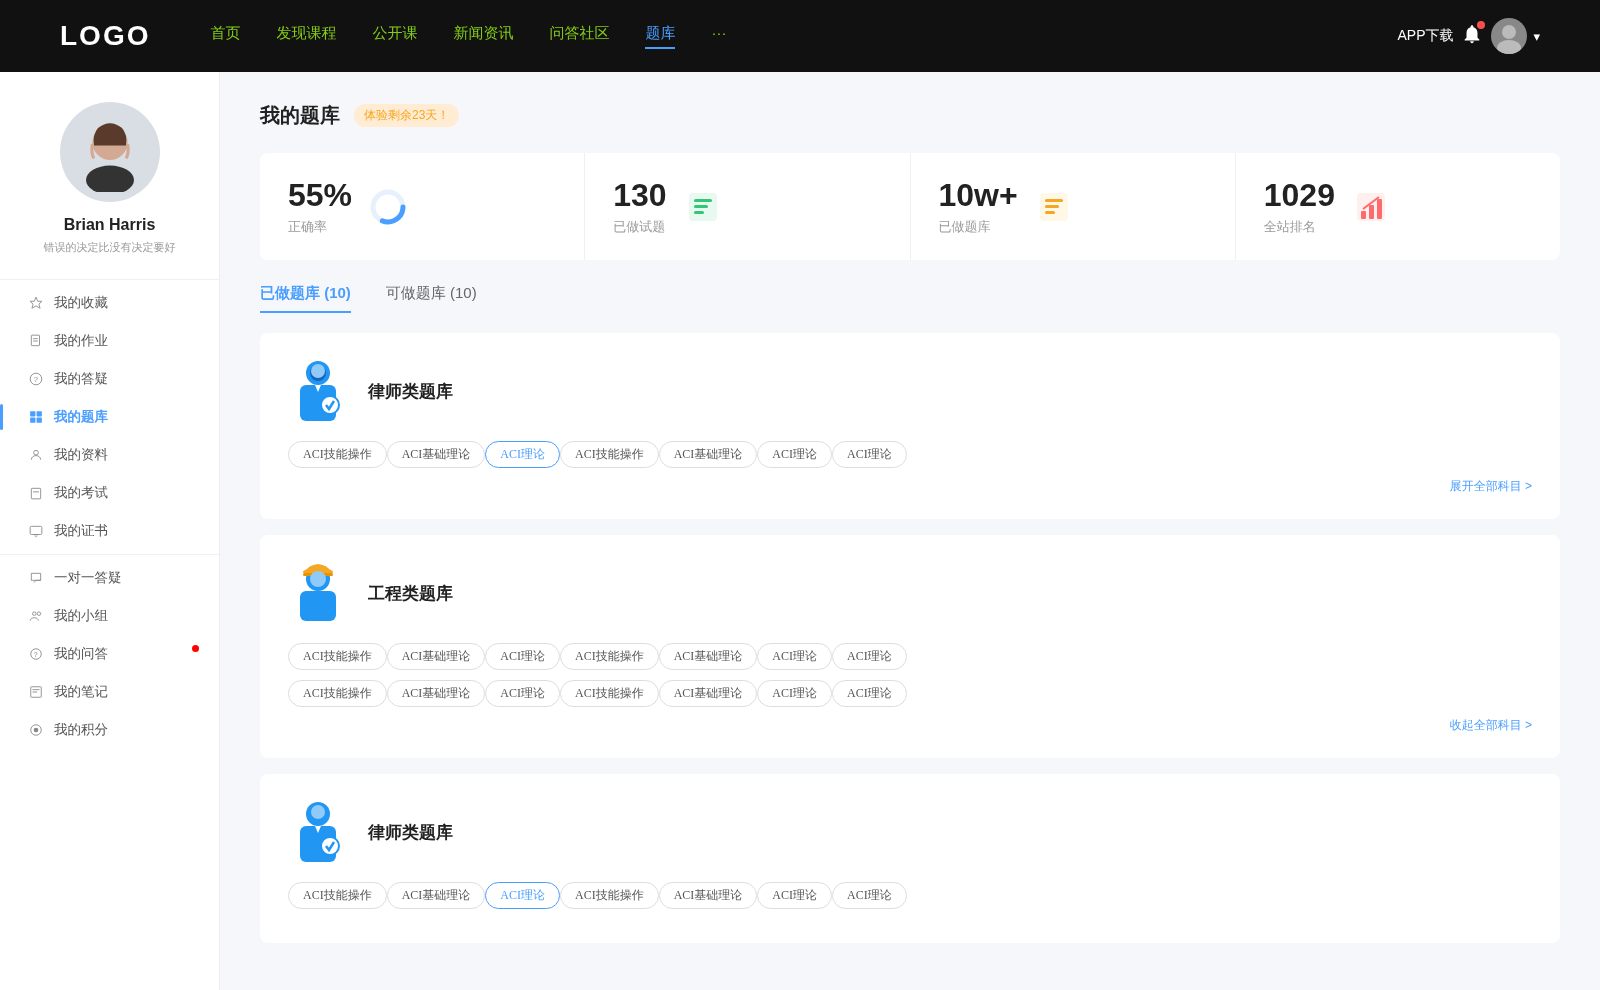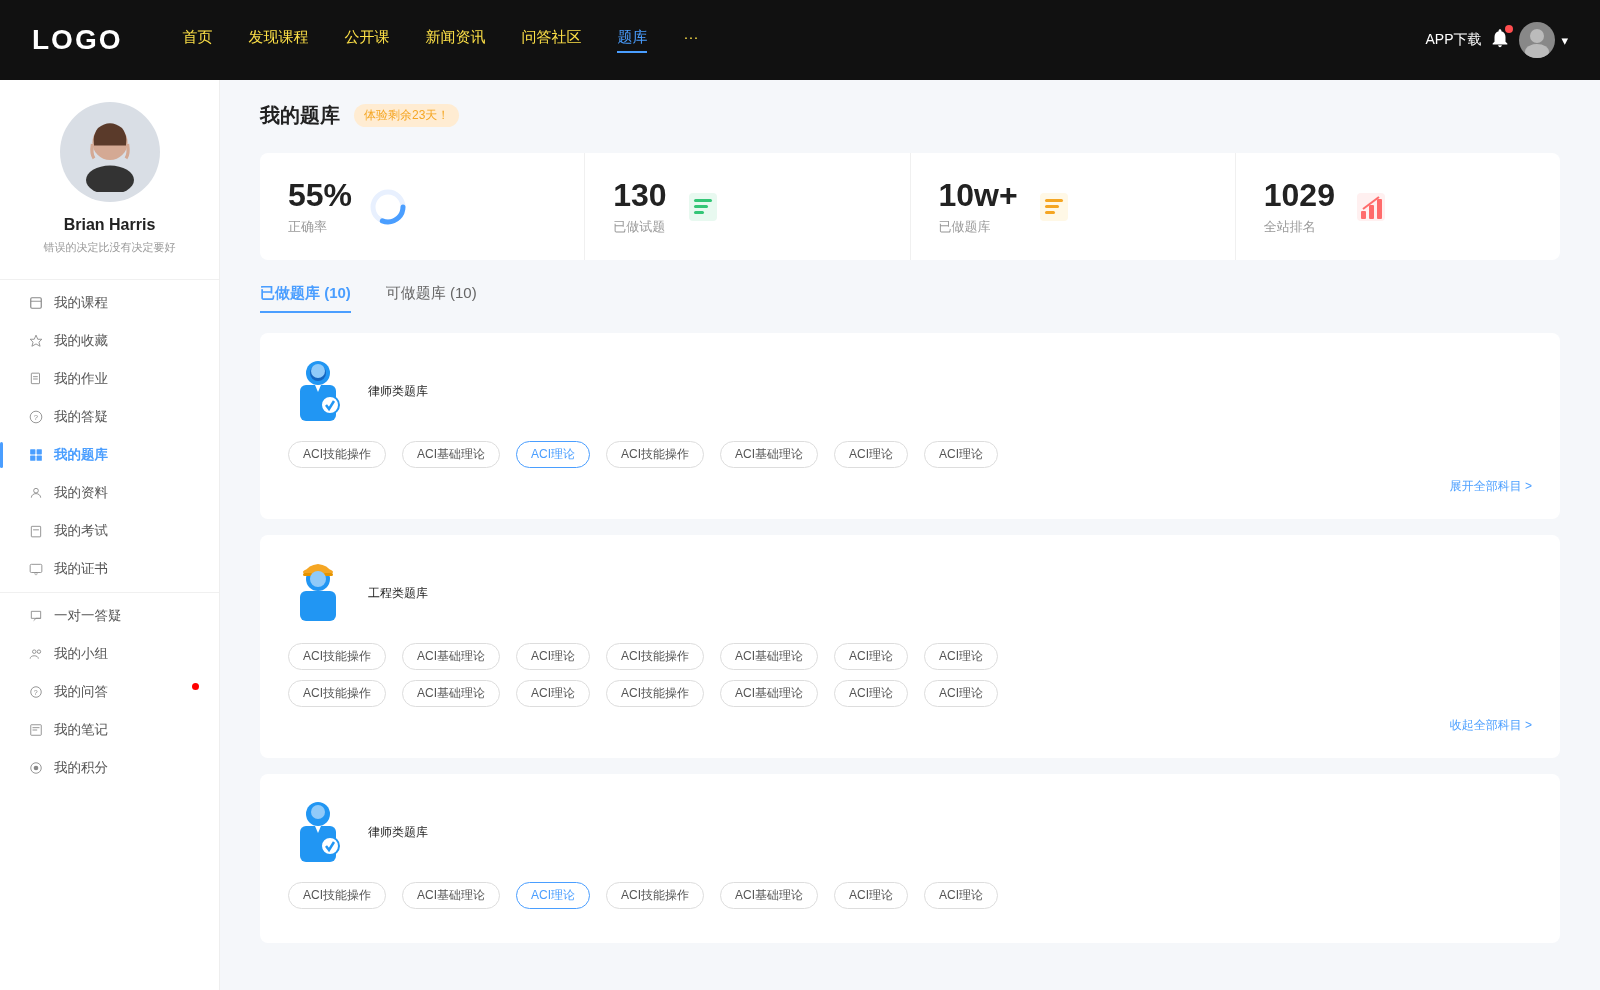--- a/index.html
+++ b/index.html
@@ -1,42 +1,42 @@
 <!DOCTYPE html>
 <html><head>
   <meta charset="utf-8">
   <style>
     * { box-sizing: border-box; margin: 0; padding: 0; }
     body { font-family: -apple-system, BlinkMacSystemFont, "PingFang SC", "Microsoft YaHei", sans-serif; background: #f0f2f5; min-height: 990px; }
 
     
     .navbar {
       background: #111;
-      height: 80px;
-      display: flex;
-      align-items: center;
-      padding: 0 32px;
+      height: 72px;
+      display: flex;
+      align-items: center;
+      padding: 0 60px;
       position: fixed;
       top: 0; left: 0; right: 0;
       z-index: 100;
     }
     .navbar-logo {
       font-size: 28px;
       font-weight: 900;
       color: #fff;
       margin-right: 60px;
       letter-spacing: 2px;
     }
     .navbar-nav {
       display: flex;
       gap: 36px;
       flex: 1;
     }
     .navbar-nav a {
-      color: #fde047;
+      color: #84cc16;
       text-decoration: none;
       font-size: 15px;
       cursor: pointer;
     }
     .navbar-nav a.active {
       color: #4a9eff;
       border-bottom: 2px solid #4a9eff;
       padding-bottom: 4px;
     }
     .navbar-right {
@@ -246,29 +246,30 @@
       display: flex;
       align-items: center;
       gap: 20px;
       margin-bottom: 16px;
     }
     .qbank-icon {
       width: 60px; height: 68px;
       display: flex; align-items: center; justify-content: center;
     }
     .qbank-title {
-      font-size: 12px;
-      font-weight: 400;
+      font-size: 17px;
+      font-weight: 700;
       color: #222;
     }
     .tags-row {
       display: flex;
       flex-wrap: wrap;
-      gap: 16px;
+      gap: 0;
       margin-bottom: 10px;
+      font-family: Liberation Serif, serif;
     }
     .tag {
       padding: 4px 14px;
       border-radius: 16px;
       font-size: 12px;
       color: #555;
       border: 1px solid #ddd;
       cursor: pointer;
       background: #fff;
     }
@@ -332,29 +333,20 @@
       </svg>
     </div>
     <div class="sidebar-name">Brian Harris</div>
     <div class="sidebar-motto">错误的决定比没有决定要好</div>
     <div class="sidebar-divider"></div>
     <div class="sidebar-menu">
 
       <div class="sidebar-item">
         <span class="menu-icon">
           <svg width="14" height="14" viewBox="0 0 24 24">
-              <rect x="3" y="3" width="18" height="18" rx="2" stroke="#888" stroke-width="2" fill="none"></rect>
-              <line x1="3" y1="9" x2="21" y2="9" stroke="#888" stroke-width="1.5"></line>
-            </svg>
-        </span>
-        <span>我的课程</span>
-      </div>
-      <div class="sidebar-item">
-        <span class="menu-icon">
-          <svg width="14" height="14" viewBox="0 0 24 24">
               <polygon points="12,2 15,9 22,9 17,14 19,21 12,17 5,21 7,14 2,9 9,9" stroke="#888" stroke-width="1.5" fill="none"></polygon>
             </svg>
         </span>
         <span>我的收藏</span>
       </div>
       <div class="sidebar-item">
         <span class="menu-icon">
           <svg width="14" height="14" viewBox="0 0 24 24">
               <rect x="4" y="2" width="14" height="18" rx="1" stroke="#888" stroke-width="1.5" fill="none"></rect>
               <line x1="7" y1="8" x2="15" y2="8" stroke="#888" stroke-width="1.5"></line>

